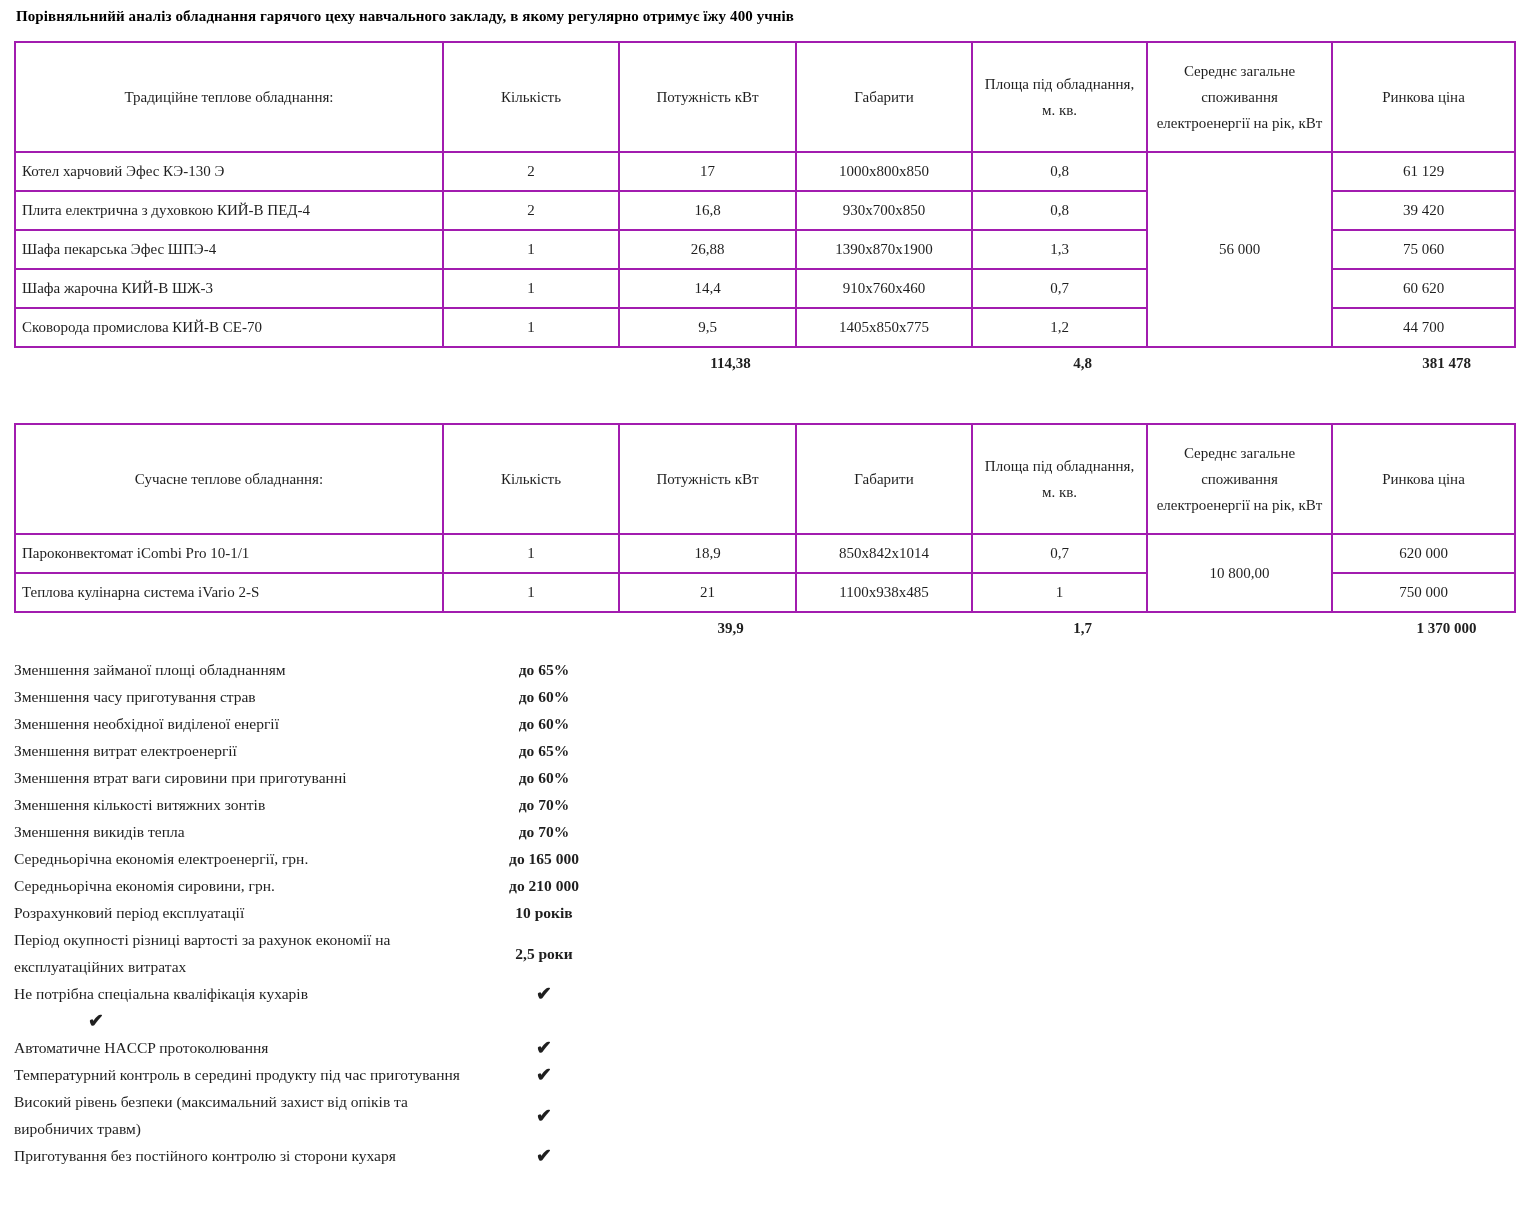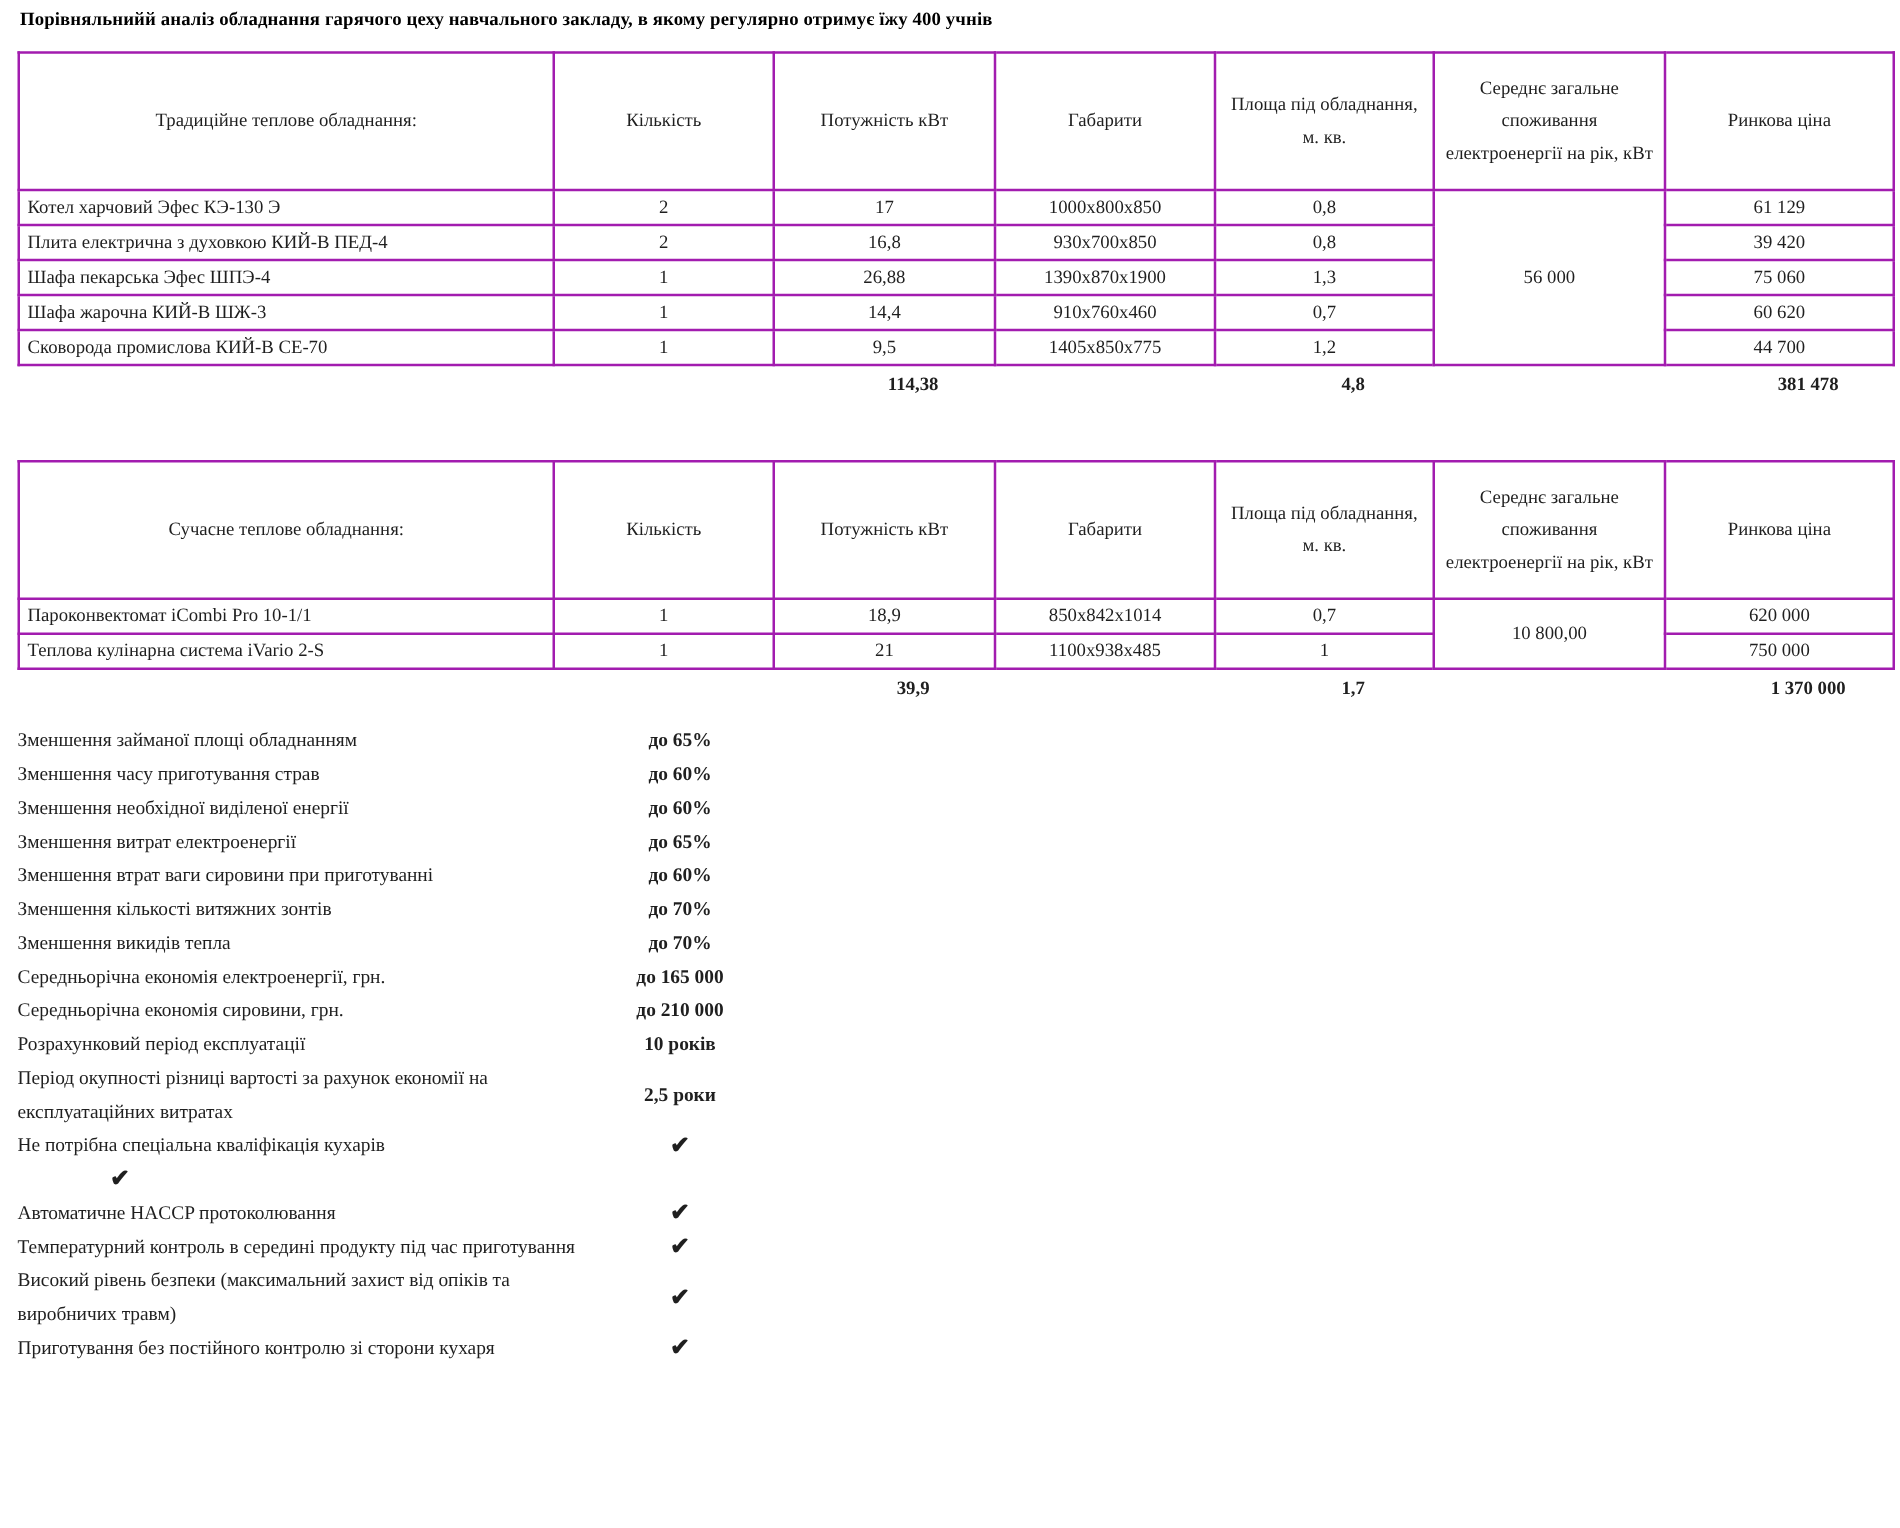--- a/index.html
+++ b/index.html
@@ -30,21 +30,21 @@
     font-weight: normal;
     padding: 0 6px;
     overflow: hidden;
   }
   .equip-table th {
     height: 110px;
     text-align: center;
     vertical-align: middle;
     line-height: 1.75;
   }
-  .equip-table td { height: 28px; vertical-align: middle; }
+  .equip-table td { height: 39px; vertical-align: middle; }
   .cell-name { text-align: left; padding-left: 5px; }
   .cell-center { text-align: center; }
   .cell-merged { font-weight: bold; border-radius: 18px; }
 
   .totals-row {
     width: 1500px;
     display: grid;
     grid-template-columns: 428px 176px 177px 176px 175px 185px 183px;
     height: 30px;
     align-items: center;

